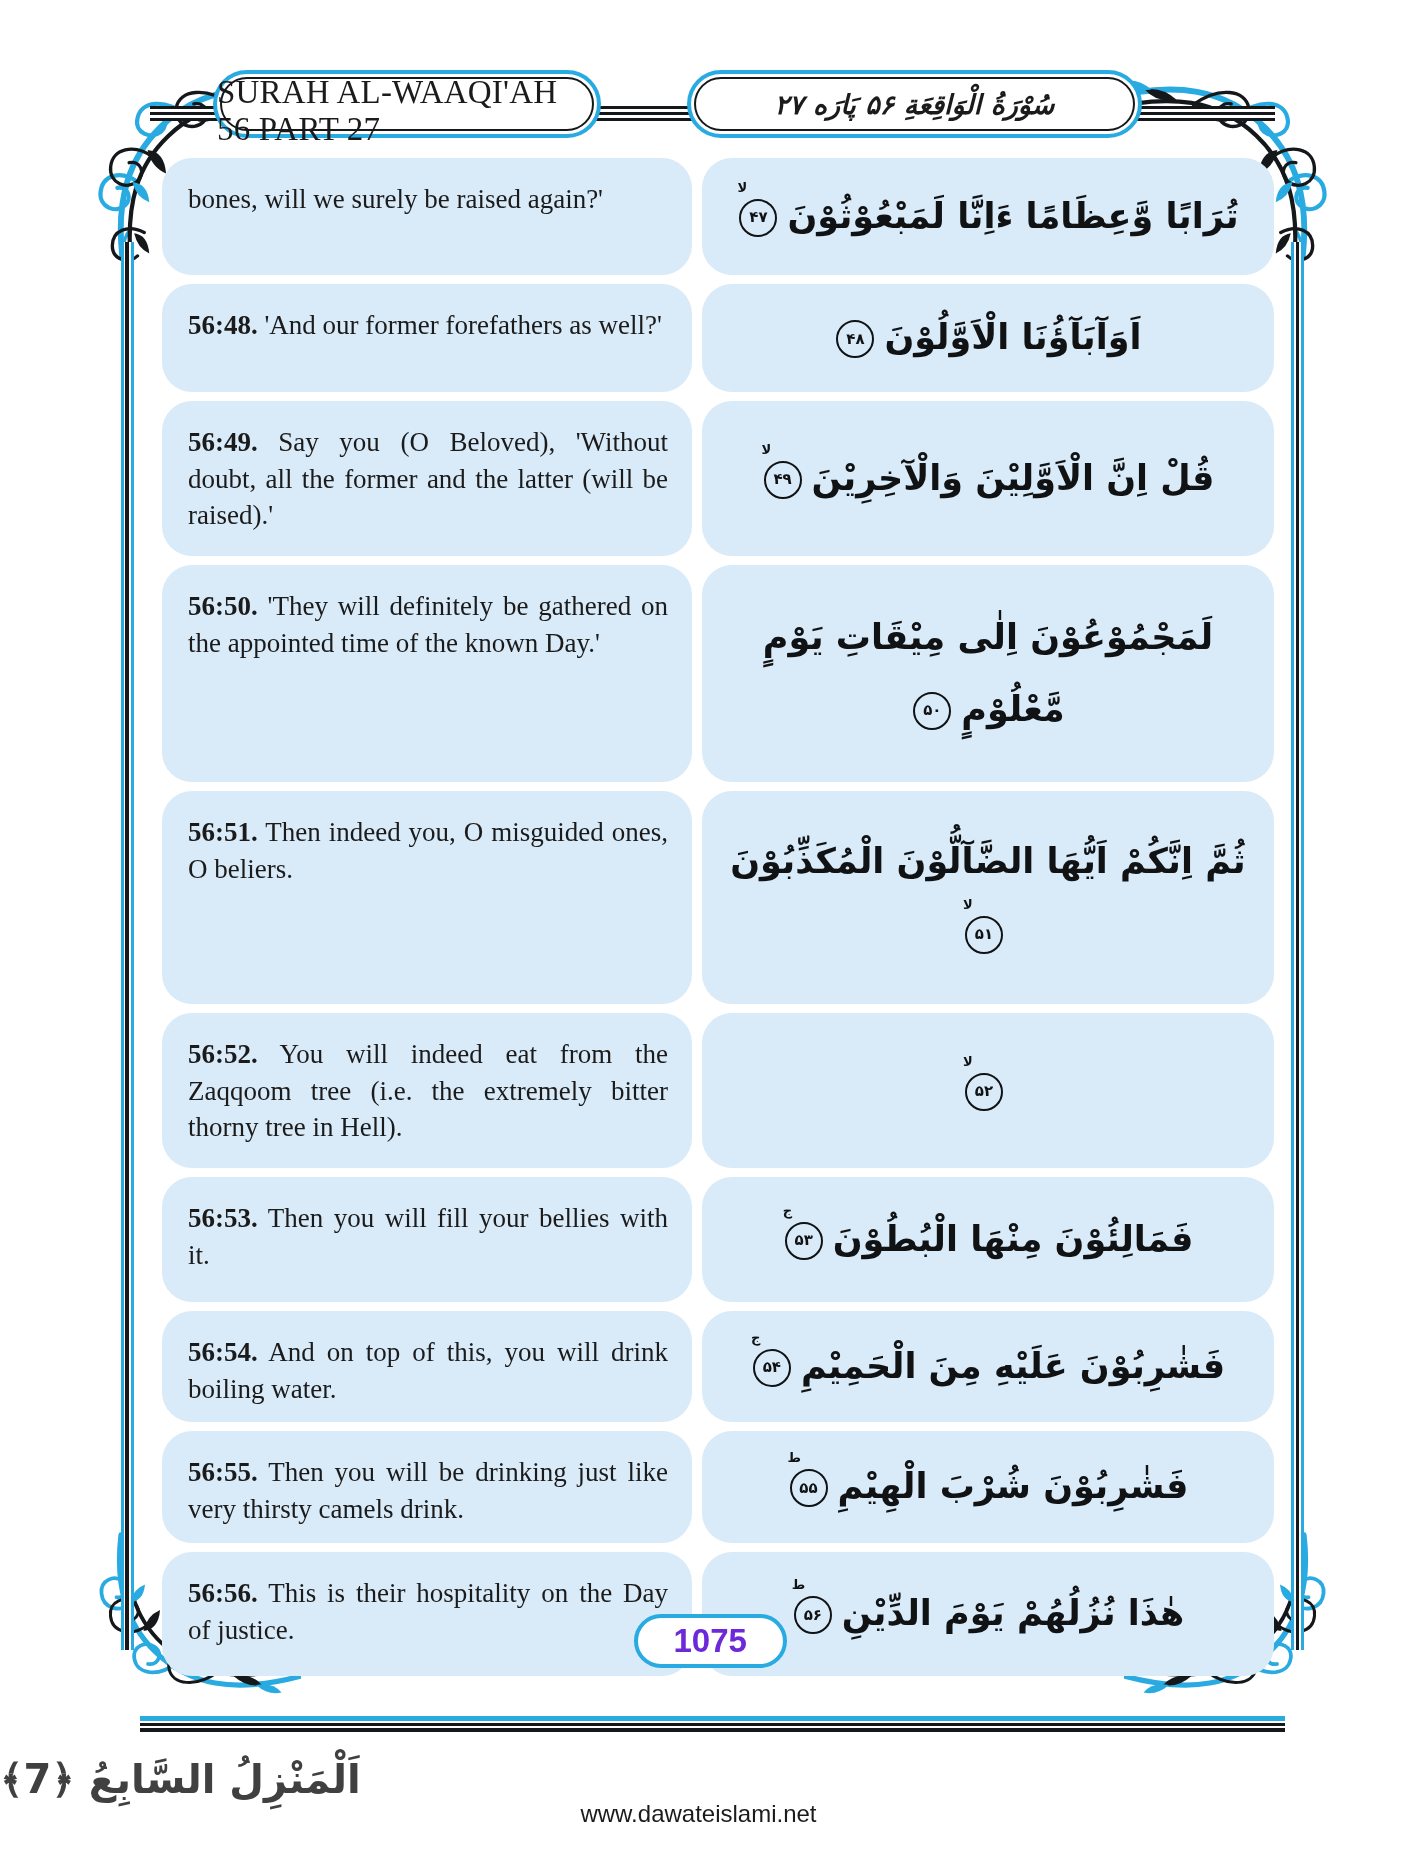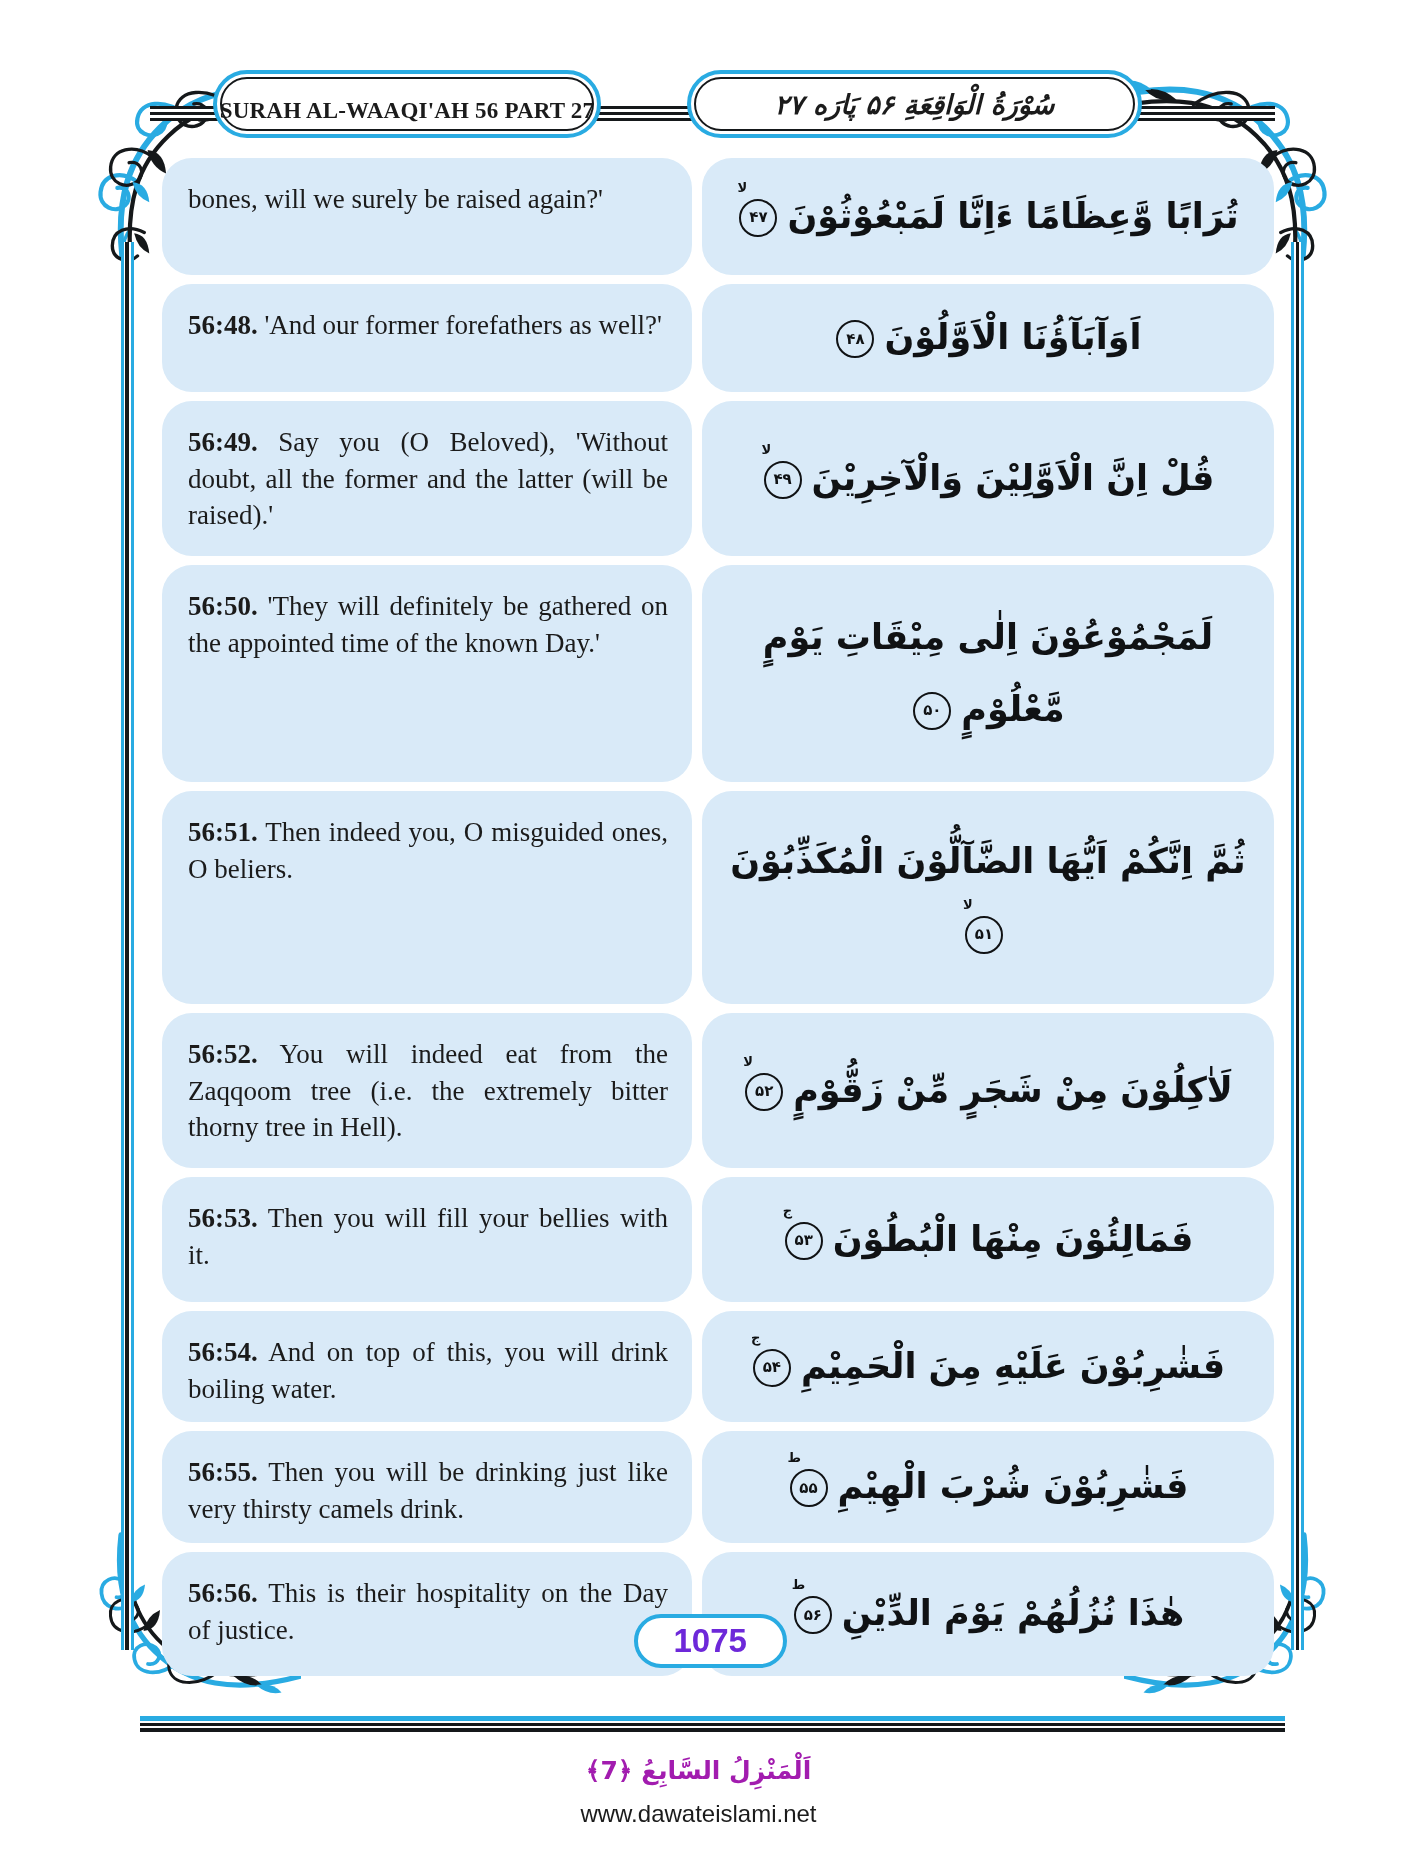--- a/index.html
+++ b/index.html
@@ -21,21 +21,21 @@
   .corner.tl{left:72px;top:56px;}
   .corner.tr{right:72px;top:56px;transform:scaleX(-1);}
   .corner.bl{left:76px;top:1490px;width:225px;height:225px;transform:scaleY(-1);}
   .corner.br{right:76px;top:1490px;width:225px;height:225px;transform:scale(-1,-1);}
 
   
   .capsule{position:absolute;top:70px;height:68px;background:#fff;border:4.5px solid #29ABE2;
     border-radius:40px;display:flex;align-items:center;justify-content:center;box-sizing:border-box;z-index:3;}
   .capsule .inner{position:absolute;inset:3px;border:2.5px solid #15181a;border-radius:32px;pointer-events:none;}
   .capsule-en{left:213px;width:388px;}
-  .capsule-en .label{font-weight:bold;font-size:23px;letter-spacing:.2px;margin-top:13px;}
+  .capsule-en .label{font-weight:normal;font-size:33px;letter-spacing:.2px;margin-top:13px;}
   .capsule-ar{left:687px;width:455px;font-style:italic;}
   .capsule-ar .label{font-family:"DejaVu Sans",sans-serif;font-weight:bold;font-size:27px;direction:rtl;}
 
   
   .verses{position:absolute;left:162px;top:158px;width:1112px;display:flex;flex-direction:column;gap:9px;}
   .row{display:flex;gap:10px;}
   .cell{background:#D9EAF8;border-radius:30px;box-sizing:border-box;}
   .cell.en{width:530px;padding:23px 24px 12px 26px;font-size:27px;line-height:1.36;
     text-align:justify;}
   .cell.en .vnum{font-weight:bold;}
@@ -49,22 +49,22 @@
 
   .aya{position:relative;display:inline-flex;align-items:center;justify-content:center;
     width:34px;height:34px;border:2.5px solid #101214;border-radius:50%;
     font-size:15px;line-height:1;margin:0 10px 0 2px;vertical-align:middle;}
   .aya .mark{position:absolute;top:-20px;left:-4px;font-size:13px;line-height:1;}
 
   
   .page-capsule{position:absolute;left:50%;transform:translateX(-51.5%);top:1614px;z-index:3;
     background:#fff;border:4.5px solid #29ABE2;border-radius:28px;padding:4px 36px;
     font-family:"Liberation Sans",sans-serif;font-weight:bold;font-size:33px;color:#6d28d9;}
-  .manzil{position:absolute;left:0;right:28px;top:1756px;text-align:center;
-    font-family:"DejaVu Sans",sans-serif;font-weight:bold;font-size:25px;direction:rtl;color:#a21caf;}
+  .manzil{position:absolute;left:0;right:28px;top:1756px;text-align:left;
+    font-family:"DejaVu Sans",sans-serif;font-weight:bold;font-size:40px;direction:rtl;color:#404040;}
   .url{position:absolute;left:0;right:28px;top:1800px;text-align:center;
     font-family:"Liberation Sans",sans-serif;font-size:24px;color:#1b1b1b;}
 </style>
 </head>
 <body>
 
 <div class="page">
 
   <svg class="corner tl" viewBox="0 0 300 300">
     <g fill="none" stroke-linecap="round">
@@ -196,21 +196,21 @@
           <span><span>ثُمَّ اِنَّكُمْ اَيُّهَا الضَّآلُّوْنَ الْمُكَذِّبُوْنَ</span><span class="aya">
               <span class="mark">لا</span>
               <span>۵۱</span>
             </span></span>
         </div>
     </section>
 
     <section class="row r6">
       <div class="cell en"><b class="vnum">56:52.</b> <span>You will indeed eat from the Zaqqoom tree (i.e. the extremely bitter thorny tree in Hell).</span></div>
       <div class="cell ar">
-          <span><span>لَاٰكِلُوْنَ مِنْ شَجَرٍ مِّنْ زَقُّوْمٍ</span><span class="aya">
+          <span><span class="aya">
               <span class="mark">لا</span>
               <span>۵۲</span>
             </span></span>
         </div>
     </section>
 
     <section class="row r7">
       <div class="cell en"><b class="vnum">56:53.</b> <span>Then you will fill your bellies with it.</span></div>
       <div class="cell ar">
           <span><span>فَمَالِئُوْنَ مِنْهَا الْبُطُوْنَ</span><span class="aya">

